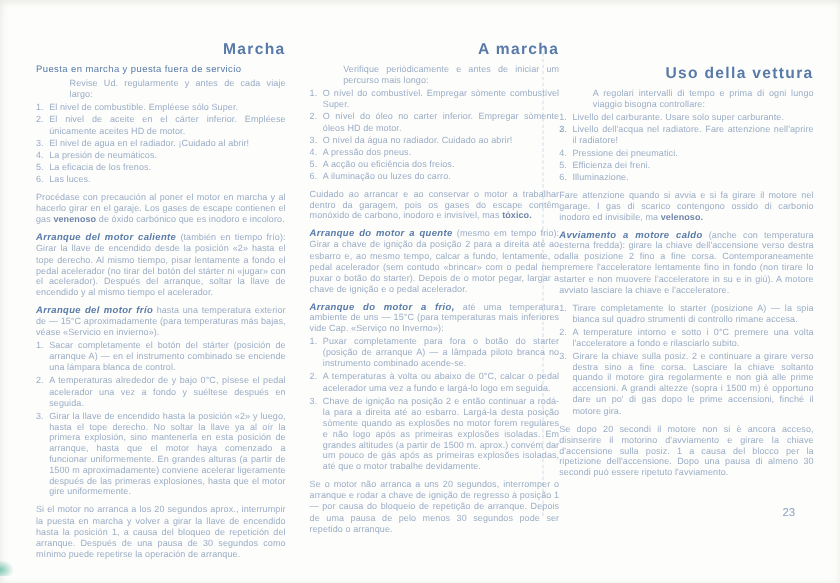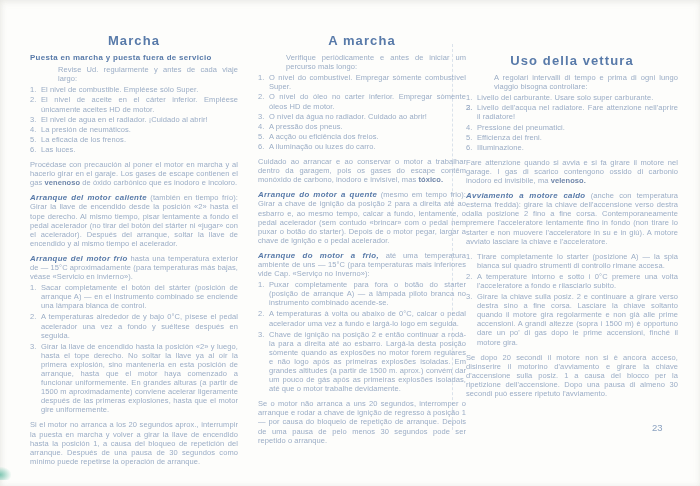--- a/index.html
+++ b/index.html
@@ -28,25 +28,25 @@
   .col-1 { left:30px; }
   .col-2 { left:258px; }
   .col-3 { left:466px; width:212px;margin-top:20px; }
 
   .col-title {
     font-size:13px;
     font-weight:bold;
     color:#587aa9;
     letter-spacing:1.1px;
     margin:0 0 8px 0;
-    text-align:center;
+    text-align:right;
   }
   .col-sub {
     font-size:7.9px;
-    font-weight:bold;
+    font-weight:normal;
     color:#587aa9;
     letter-spacing:0.35px;
     margin:0 0 3px 0;
     text-align:left;
   }
   .para { margin:0 0 6px 0; }
   .intro { margin:0 0 2px 0;padding-left:28px; }
   .checklist { margin:0 0 6px 0; }
   .chk-item { position:relative; padding-left:11px; margin:0 0 1px 0; }
   .chk-num { position:absolute; left:0; top:0; }

